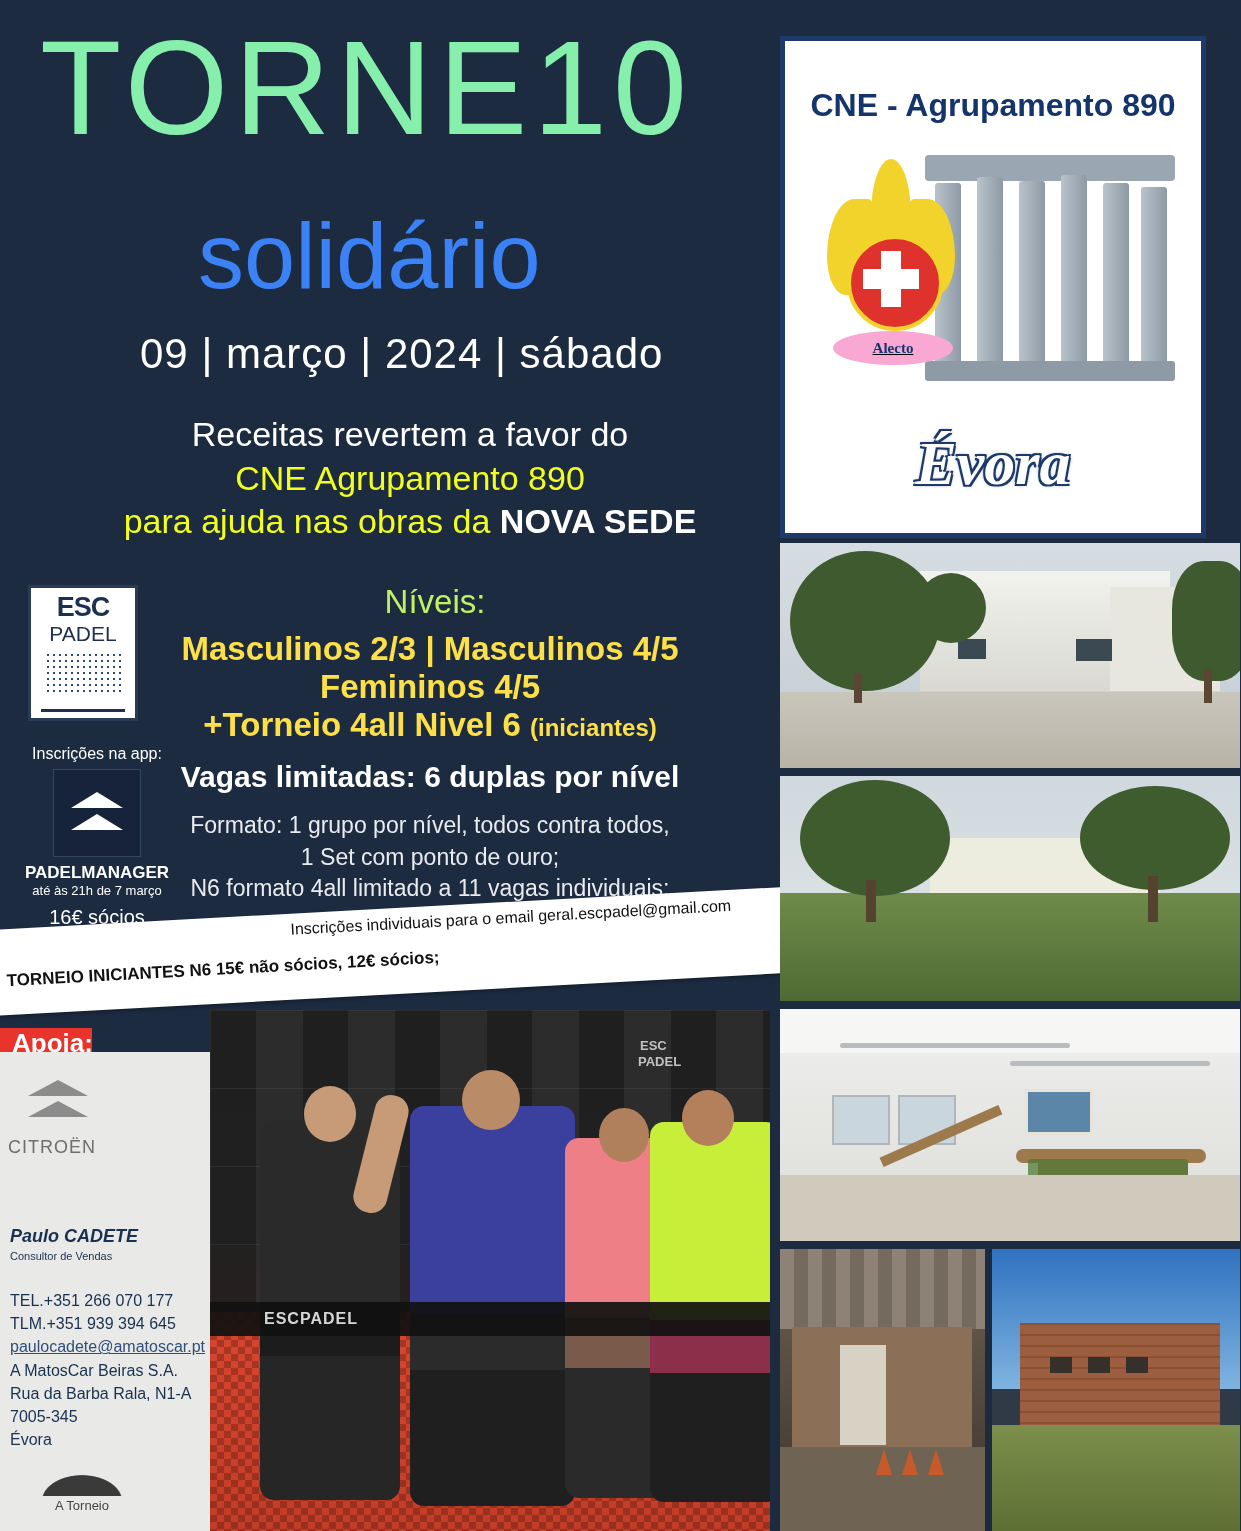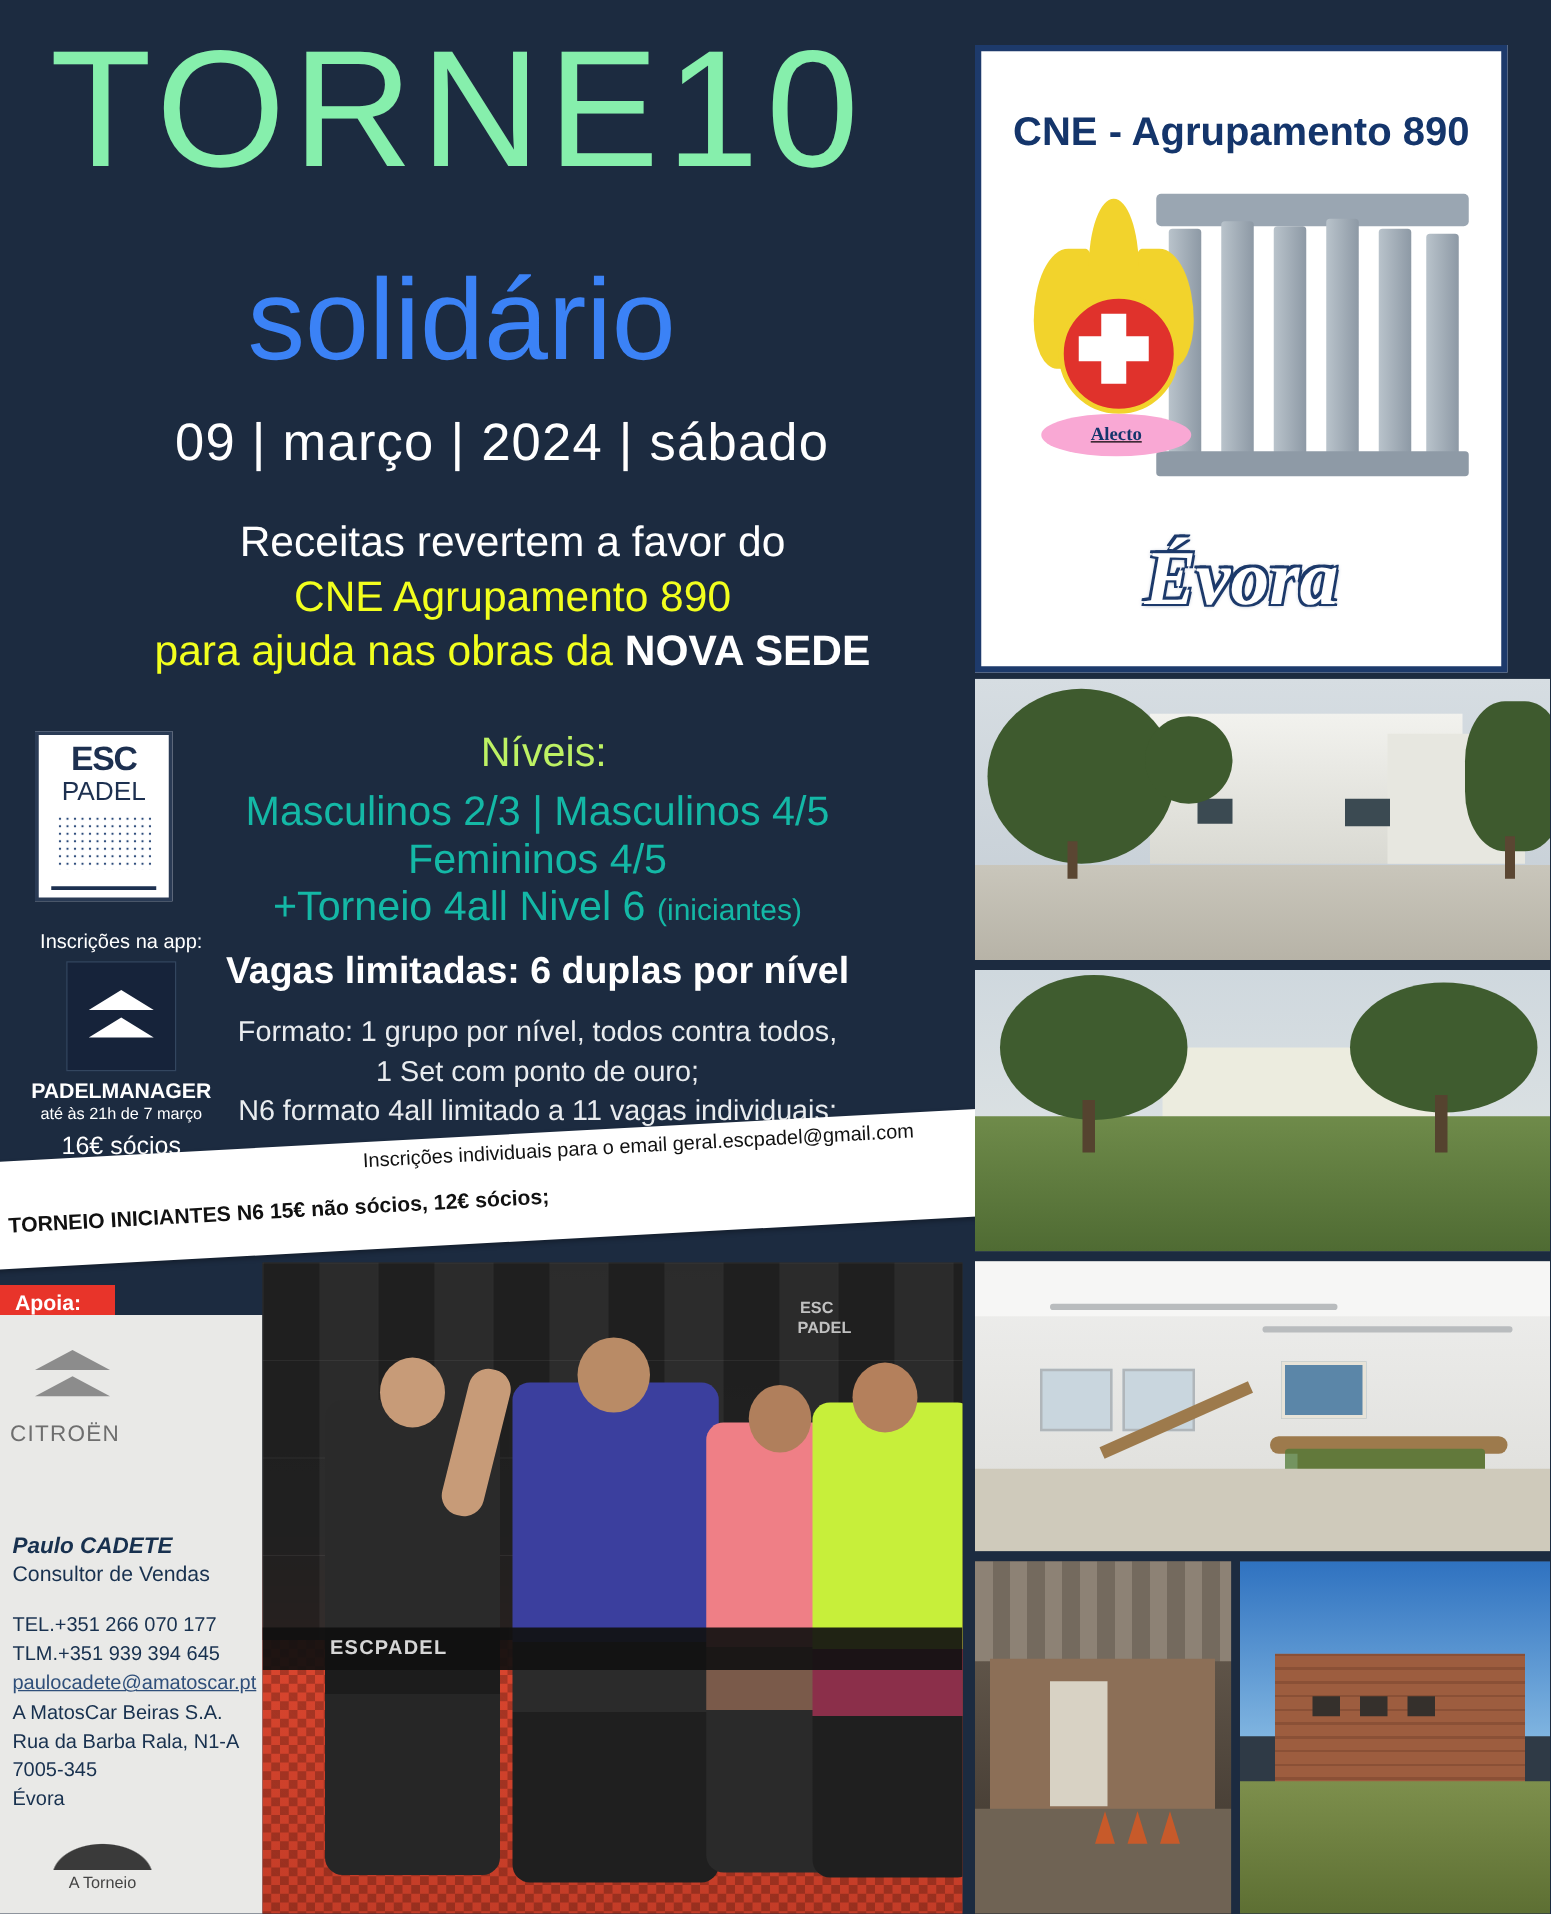--- a/index.html
+++ b/index.html
@@ -68,21 +68,21 @@
 
   .niveis-title{
     position:absolute;left:150px;top:583px;width:570px;text-align:center;
     font-family:"Liberation Sans", sans-serif;
     font-size:33px;color:#ffffff;font-weight:400;
   }
   .niveis-title b{color:#bef264;font-weight:400;}
   .niveis-line{
     position:absolute;width:600px;text-align:center;
     font-family:"Liberation Sans", sans-serif;
-    font-size:33px;color:#14b8a6;font-weight:400;
+    font-size:33px;color:#fde047;font-weight:700;
   }
   .nl1{left:130px;top:630px;}
   .nl2{left:130px;top:668px;}
   .nl3{left:130px;top:706px;}
   .nl3 .small{font-size:24px;}
 
   .vagas{
     position:absolute;left:120px;top:760px;width:620px;text-align:center;
     font-family:"Liberation Sans", sans-serif;
     font-size:30px;color:#ffffff;font-weight:600;
@@ -130,21 +130,21 @@
     position:absolute;left:14px;top:42px;
     font-family:"Liberation Sans", sans-serif;font-weight:700;font-size:17px;color:#111;
   }
 
   
   .apoia{
     position:absolute;left:0;top:1028px;width:92px;height:30px;background:#e8342a;
   }
   .apoia span{
     display:block;line-height:30px;padding-left:12px;color:#ffffff;
-    font-family:"Liberation Sans", sans-serif;font-weight:700;font-size:17px;
+    font-family:"Liberation Sans", sans-serif;font-weight:700;font-size:26px;
   }
 
   
   .sponsor{
     position:absolute;left:0;top:1052px;width:210px;height:479px;background:#e9e9e7;
   }
   .citroen-mark{
     position:absolute;left:28px;top:28px;width:60px;height:46px;
   }
   .citroen-mark .ch{
@@ -157,21 +157,21 @@
     position:absolute;left:8px;top:85px;width:120px;
     font-family:"Liberation Sans", sans-serif;font-size:18px;color:#6e6e6e;letter-spacing:1px;
   }
   .sp-name{
     position:absolute;left:10px;top:174px;
     font-family:"Liberation Sans", sans-serif;font-weight:700;font-style:italic;
     font-size:18px;color:#18314f;
   }
   .sp-role{
     position:absolute;left:10px;top:198px;
-    font-family:"Liberation Sans", sans-serif;font-size:17px;color:#18314f;
+    font-family:"Liberation Sans", sans-serif;font-size:11px;color:#18314f;
   }
   .sp-lines{
     position:absolute;left:10px;top:237px;width:200px;
     font-family:"Liberation Sans", sans-serif;font-size:16px;color:#18314f;line-height:1.45;
   }
   .sp-lines a{color:#2f4f7a;text-decoration:underline;}
   .matoscar{
     position:absolute;left:22px;bottom:18px;width:120px;text-align:center;
   }
   .matoscar .swoosh{

